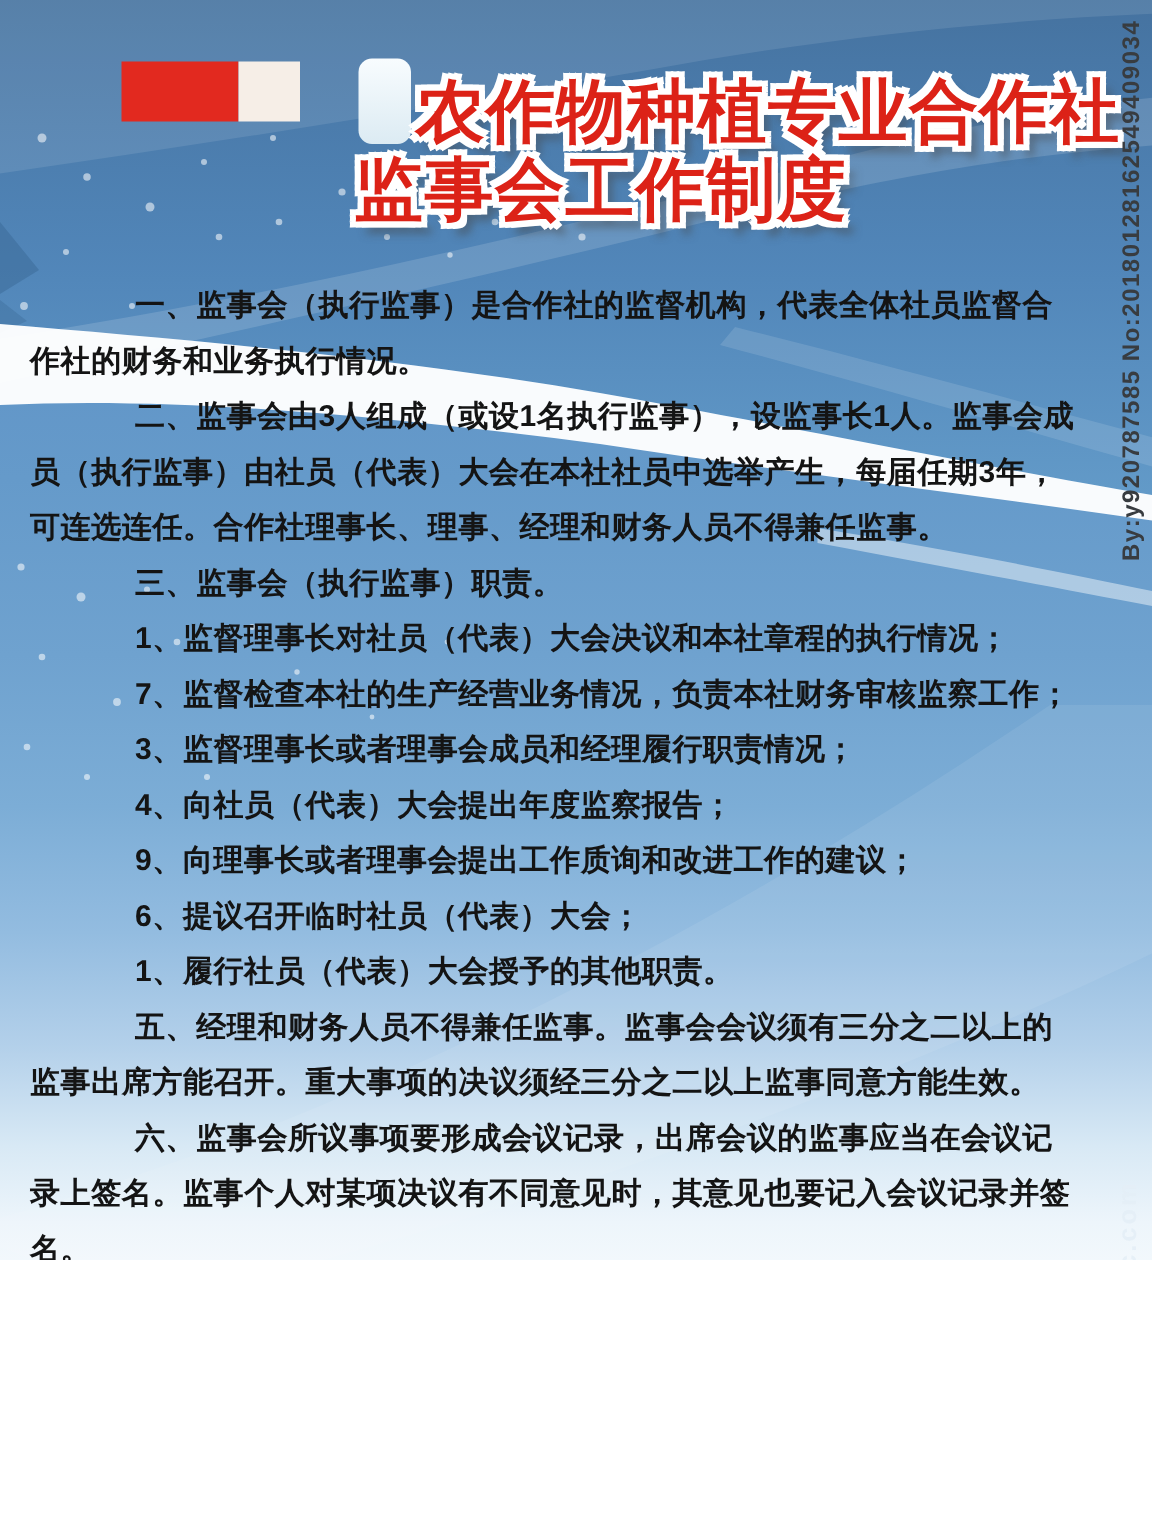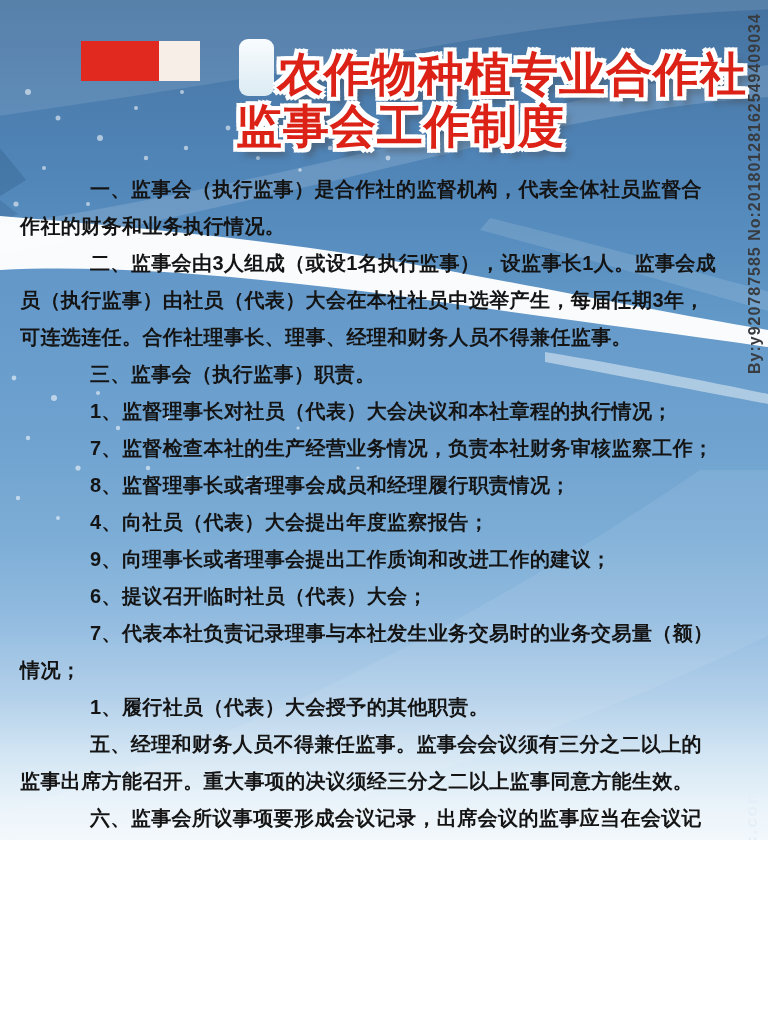--- a/index.html
+++ b/index.html
@@ -33,21 +33,21 @@
       -4px -4px 0 #fff, 4px -4px 0 #fff, -4px 4px 0 #fff, 4px 4px 0 #fff,
       -4px 0 0 #fff, 4px 0 0 #fff, 0 -4px 0 #fff, 0 4px 0 #fff,
       -3px -3px 0 #fff, 3px -3px 0 #fff, -3px 3px 0 #fff, 3px 3px 0 #fff,
       7px 8px 6px rgba(70,70,70,0.55);
   }
   .title-1 { left:277px; top:44px; }
   .title-2 { left:236px; top:96px; }
 
   
   .body-text {
-    position:absolute; left:20px; top:171px; width:700px;
+    position:absolute; left:20px; top:186px; width:700px;
     font-size:20px; line-height:37px; font-weight:bold;
     color:#141414; letter-spacing:0.4px;
   }
   .para { margin:0; text-indent:70px; }
 
   
   .wm-credit {
     position:absolute; right:4px; top:6px; height:368px;
     writing-mode:vertical-rl; transform:rotate(180deg);
     font-size:16px; font-weight:bold; color:#383c40; letter-spacing:1px;
@@ -142,25 +142,24 @@
 
   <div class="title title-1">农作物种植专业合作社</div>
   <div class="title title-2">监事会工作制度</div>
 
   <div class="body-text">
     <p class="para">一、监事会（执行监事）是合作社的监督机构，代表全体社员监督合作社的财务和业务执行情况。</p>
     <p class="para">二、监事会由3人组成（或设1名执行监事），设监事长1人。监事会成员（执行监事）由社员（代表）大会在本社社员中选举产生，每届任期3年，可连选连任。合作社理事长、理事、经理和财务人员不得兼任监事。</p>
     <p class="para">三、监事会（执行监事）职责。</p>
     <p class="para">1、监督理事长对社员（代表）大会决议和本社章程的执行情况；</p>
     <p class="para">7、监督检查本社的生产经营业务情况，负责本社财务审核监察工作；</p>
-    <p class="para">8、监督理事长或者理事会成员和经理履行职责情况；</p>
+    <p class="para">3、监督理事长或者理事会成员和经理履行职责情况；</p>
     <p class="para">4、向社员（代表）大会提出年度监察报告；</p>
     <p class="para">9、向理事长或者理事会提出工作质询和改进工作的建议；</p>
     <p class="para">6、提议召开临时社员（代表）大会；</p>
-    <p class="para">7、代表本社负责记录理事与本社发生业务交易时的业务交易量（额）情况；</p>
     <p class="para">1、履行社员（代表）大会授予的其他职责。</p>
     <p class="para">五、经理和财务人员不得兼任监事。监事会会议须有三分之二以上的监事出席方能召开。重大事项的决议须经三分之二以上监事同意方能生效。</p>
     <p class="para">六、监事会所议事项要形成会议记录，出席会议的监事应当在会议记录上签名。监事个人对某项决议有不同意见时，其意见也要记入会议记录并签名。</p>
   </div>
 
   <div class="wm-credit">By:y920787585 No:20180128162549409034</div>
   <div class="wm-site">www.nipic.com</div>
   <div class="wm-box wm-box-1">网</div>
   <div class="wm-box wm-box-2">图</div>
   <div class="wm-box wm-box-3">昵</div>

